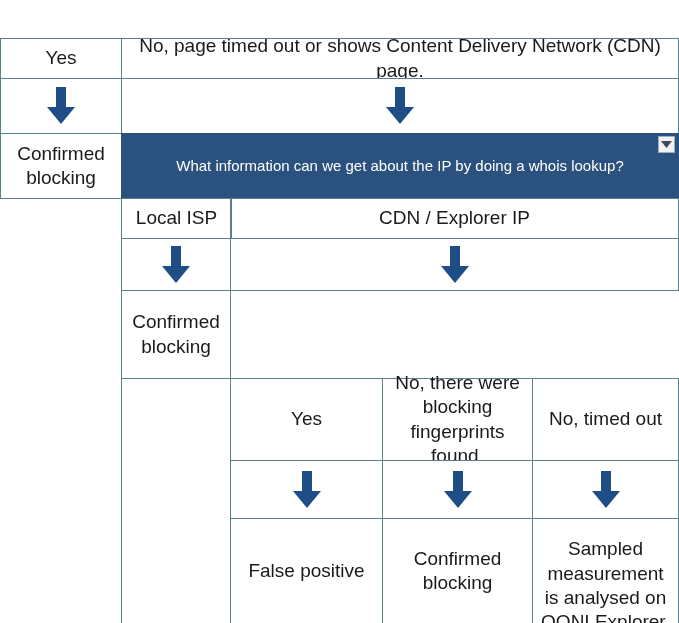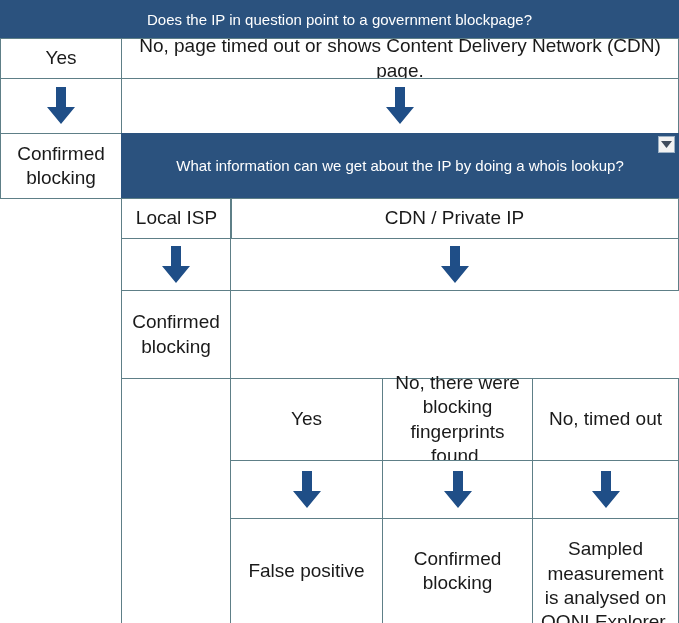--- a/index.html
+++ b/index.html
@@ -86,21 +86,20 @@
     position: absolute;
     box-sizing: border-box;
     background: #ffffff;
   }
 </style>
 </head>
 <body>
 
 <div id="flowchart">
 
-  <div class="cell band" style="left:0px; top:0px; width:679px; height:39px;">Does the IP in question point to a government blockpage?</div>
 
   <div class="cell bordered" style="left:0px; top:38px; width:122px; height:41px;">Yes</div>
 
   <div class="cell bordered" style="left:121px; top:38px; width:558px; height:41px;">No, page timed out or shows Content Delivery Network (CDN) page.</div>
 
   <div class="arrowcell" style="left:0px; top:78px; width:122px; height:56px;">
     <span>
       <svg class="arrow-glyph" viewBox="0 0 30 38" xmlns="http://www.w3.org/2000/svg">
         <polygon points="10,0 20,0 20,20 29,20 15,37 1,20 10,20" fill="#1f4e87"></polygon>
       </svg>
@@ -120,21 +119,21 @@
   <div class="cell band wrap" style="left:121px; top:133px; width:558px; height:66px;">What information can we get about the IP by doing a whois lookup?</div>
 
   <div class="filter-btn" style="left:658px; top:136px;">
     <svg width="11" height="7" viewBox="0 0 11 7" xmlns="http://www.w3.org/2000/svg">
       <polygon points="0,0 11,0 5.5,7" fill="#3f4b5b"></polygon>
     </svg>
   </div>
 
   <div class="cell bordered" style="left:121px; top:198px; width:111px; height:41px;">Local ISP</div>
 
-  <div class="cell bordered" style="left:230px; top:198px; width:449px; height:41px;">CDN / Private IP</div>
+  <div class="cell bordered" style="left:230px; top:198px; width:449px; height:41px;">CDN / Explorer IP</div>
 
   <div class="arrowcell" style="left:121px; top:238px; width:110px; height:53px;">
     <span>
       <svg class="arrow-glyph" viewBox="0 0 30 38" xmlns="http://www.w3.org/2000/svg">
         <polygon points="10,0 20,0 20,20 29,20 15,37 1,20 10,20" fill="#1f4e87"></polygon>
       </svg>
     </span>
   </div>
 
   <div class="arrowcell" style="left:230px; top:238px; width:449px; height:53px;">

